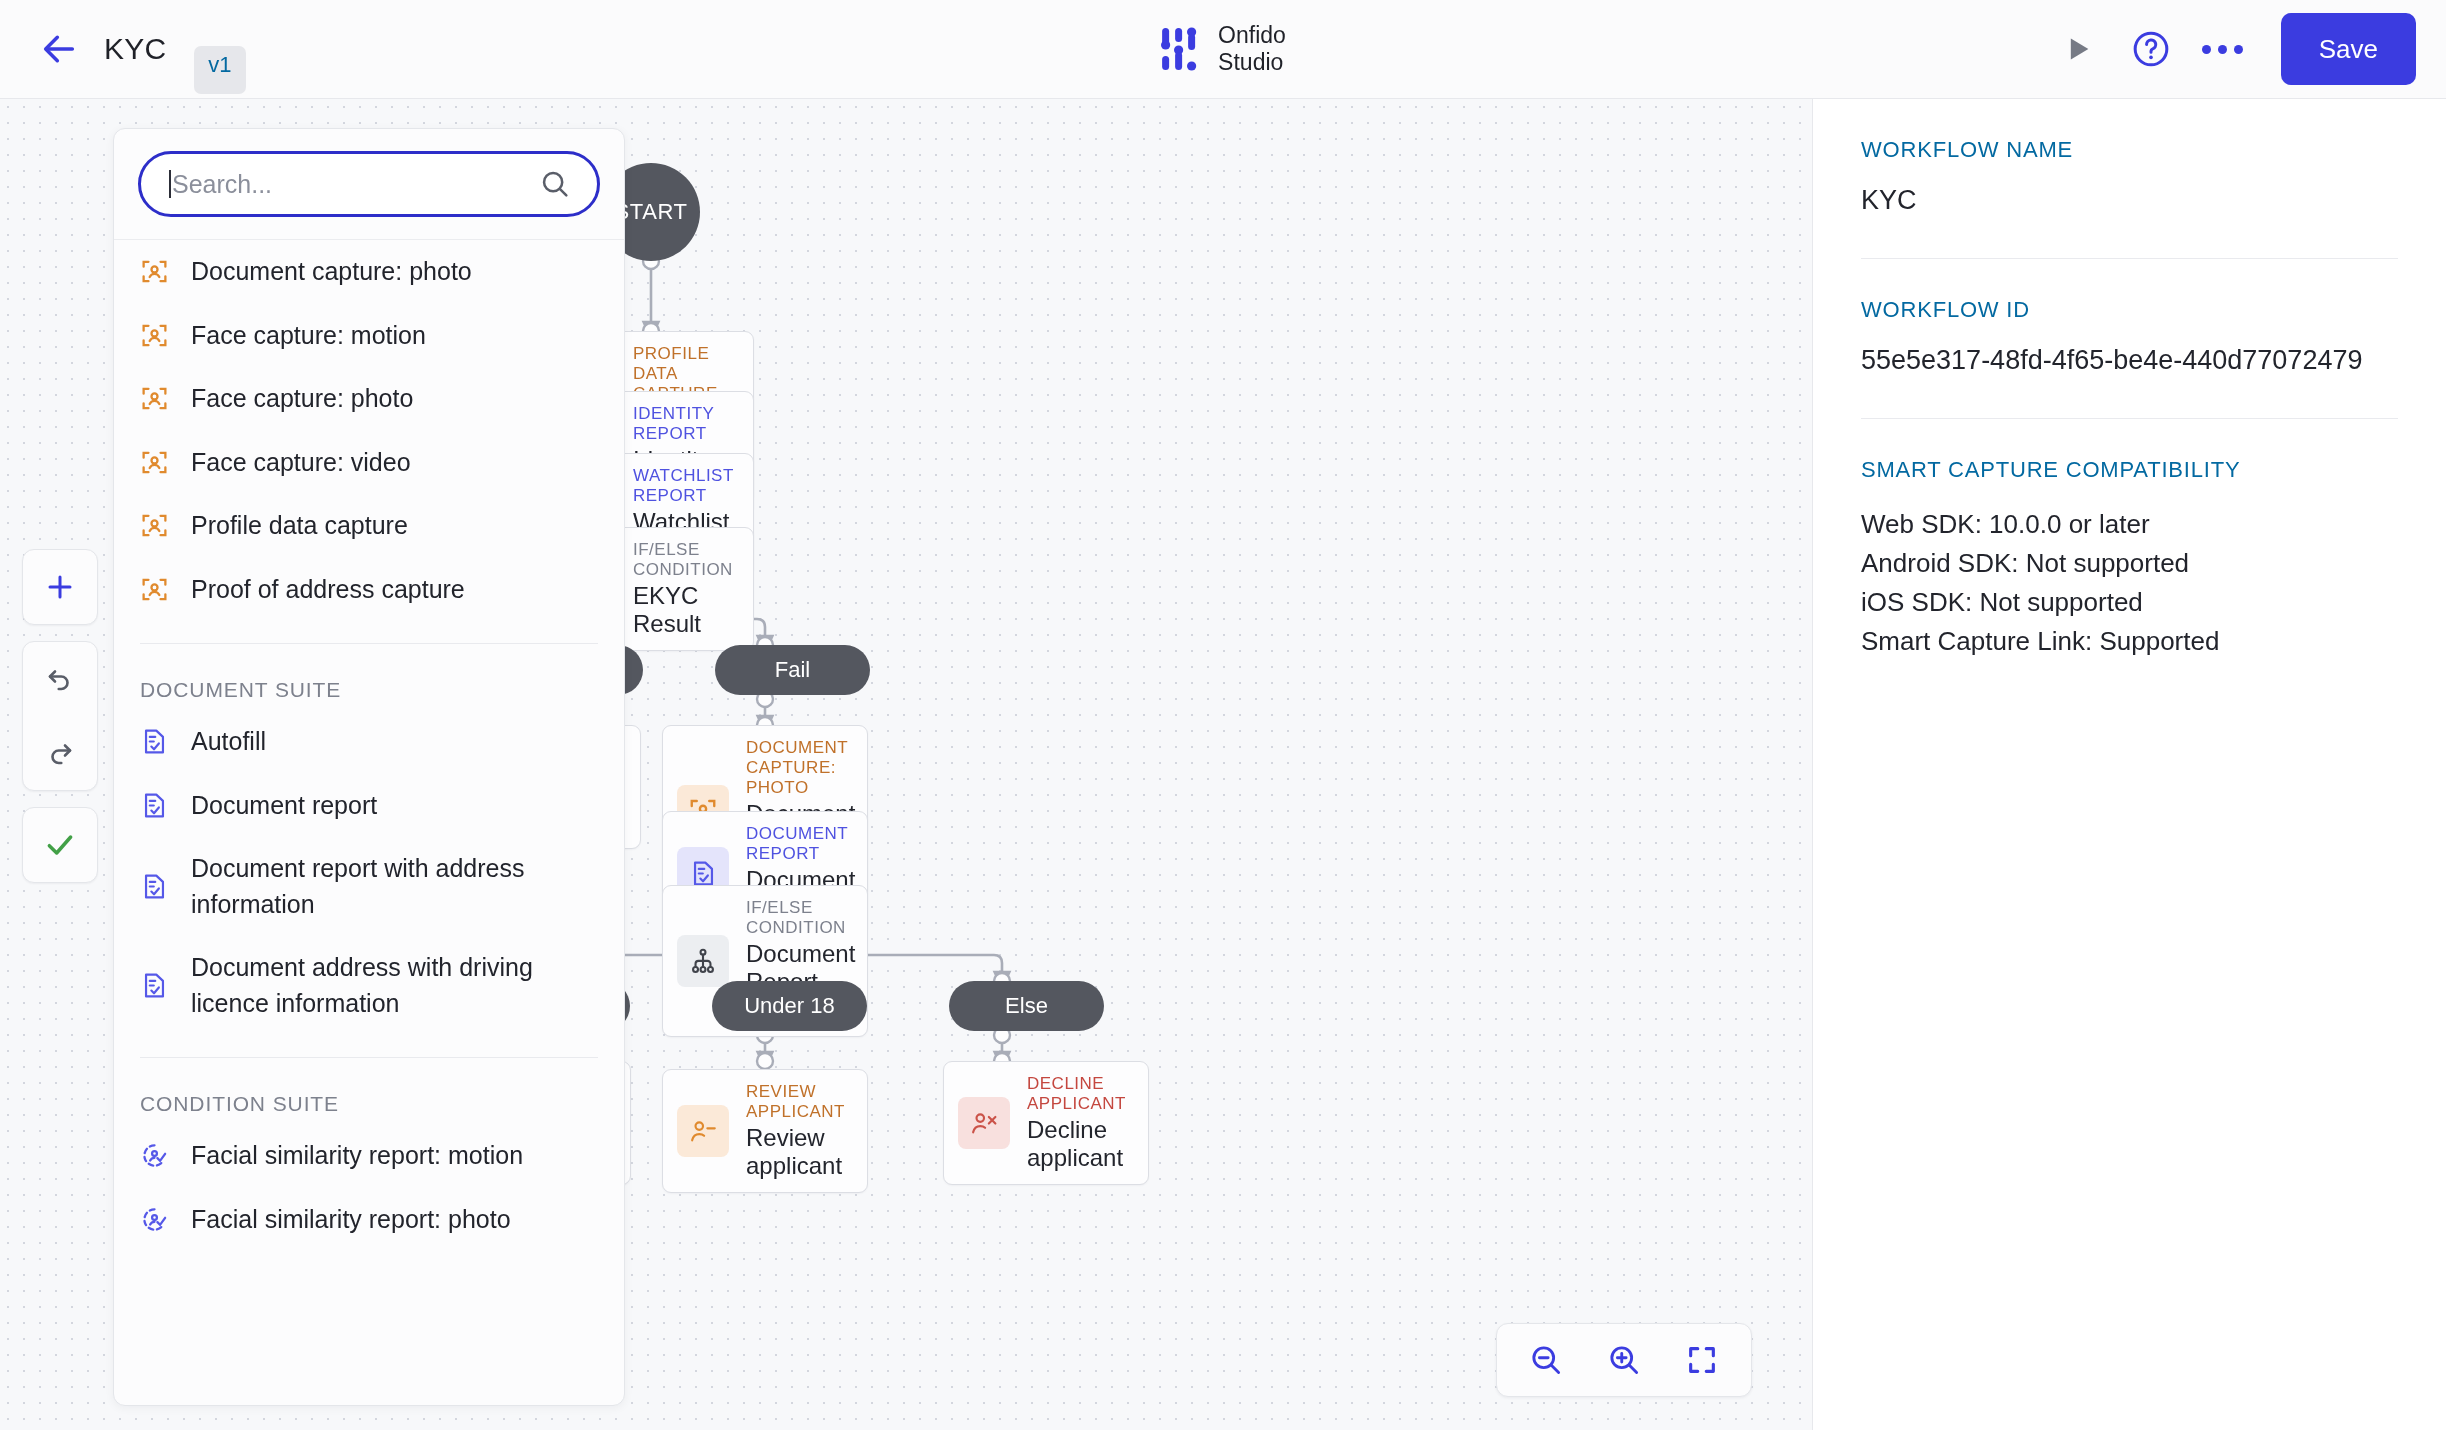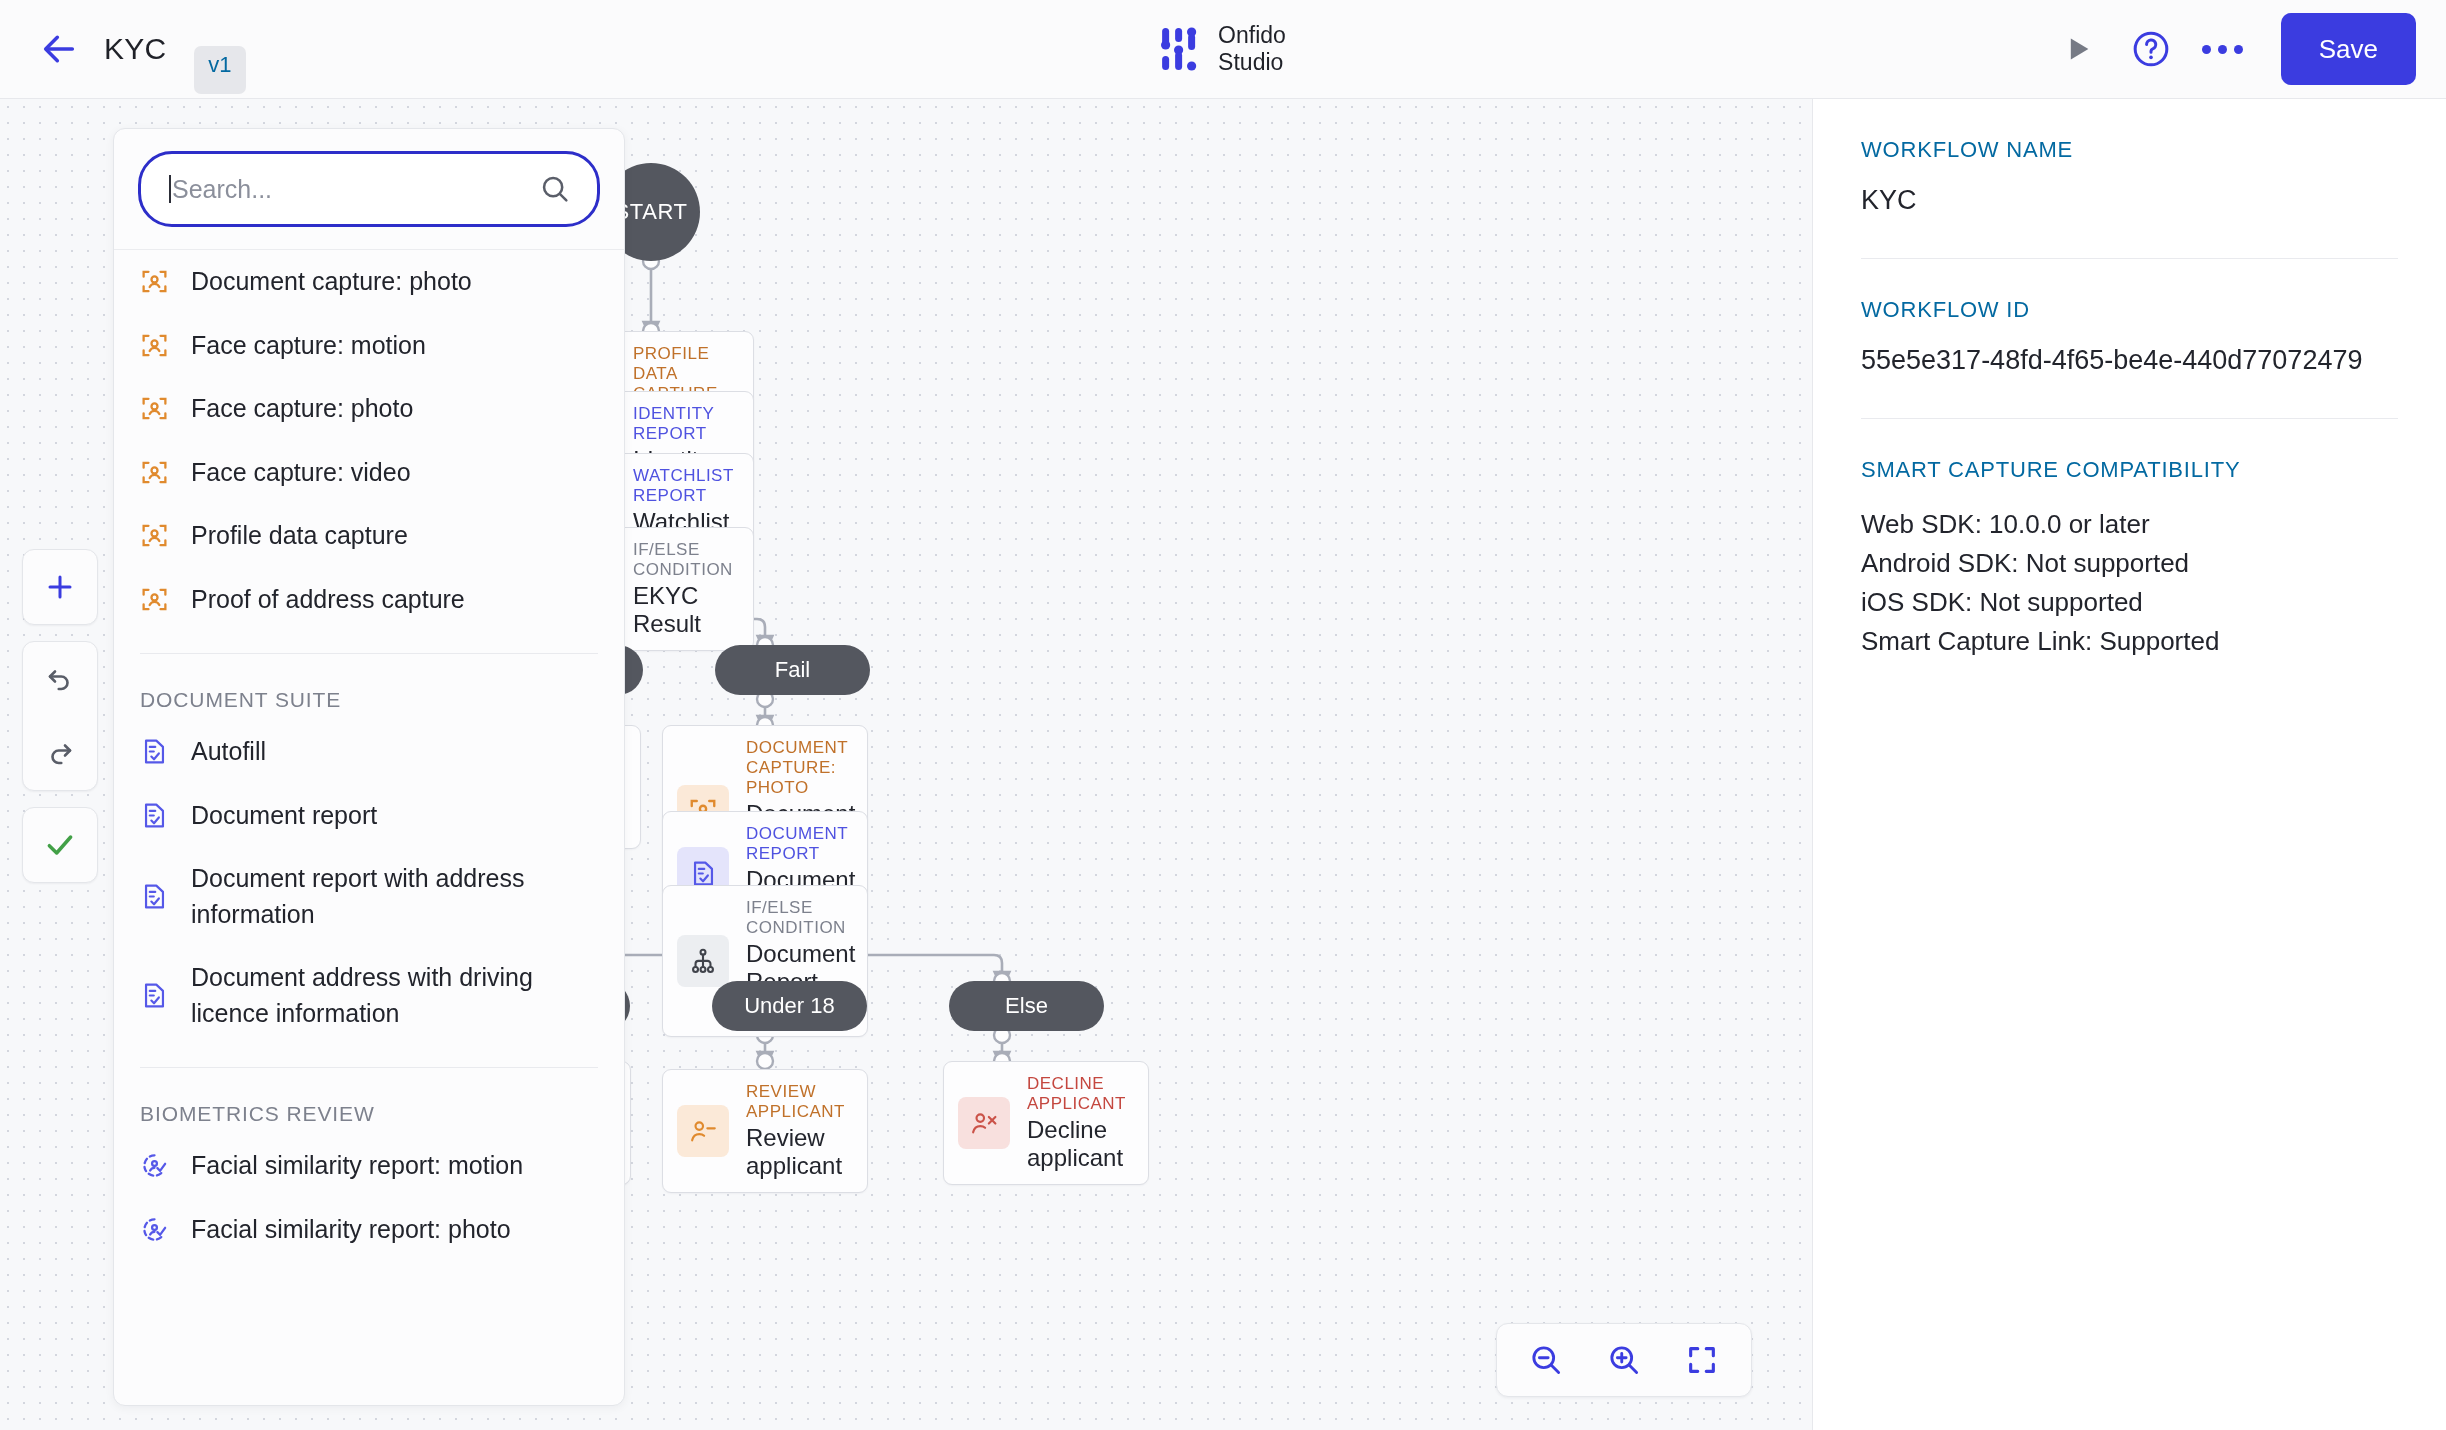--- a/index.html
+++ b/index.html
@@ -67,21 +67,21 @@
 
   
   .lib-panel {
     position: absolute; left: 113px; top: 29px; width: 512px; height: 1278px;
     background: #fcfcfd; border: 1px solid #e4e6ea; border-radius: 12px;
     box-shadow: 0 2px 10px rgba(25,28,45,.05);
     overflow: hidden; z-index: 5;
   }
   .search-wrap { padding: 22px 24px; border-bottom: 1px solid #ebecef; }
   .search-box {
-    height: 76px; border: 3px solid #2d2ec9; border-radius: 34px;
+    height: 66px; border: 3px solid #2d2ec9; border-radius: 34px;
     display: flex; align-items: center; padding: 0 26px 0 28px; background: #fff; position: relative;
   }
   .search-caret { width: 2px; height: 28px; background: #2c2e38; margin-right: 1px; }
   .search-input {
     flex: 1; border: none; outline: none; background: transparent;
     font-family: inherit; font-size: 25px; color: #2c2e38;
   }
   .search-input::placeholder { color: #8b8f9b; }
 
   .lib-scroll { height: calc(100% - 112px); overflow: hidden; padding: 0 0 0 0; }
@@ -582,21 +582,21 @@
               <path d="M5 3h8.5L19 8.2V21H5z"></path>
               <line x1="8.1" y1="8.2" x2="12.6" y2="8.2"></line>
               <line x1="8.1" y1="12" x2="11.4" y2="12"></line>
               <polyline points="9.4 16.2 11.6 18.4 15.6 13.6"></polyline>
             </svg>
           <span class="lib-item-label">Document address with driving licence information</span>
         </div>
 
         <div class="lib-divider"></div>
 
-        <div class="lib-section-title">BIOMETRICS REVIEW</div>
+        <div class="lib-section-title">CONDITION SUITE</div>
         <div class="lib-item">
           <svg width="29" height="29" viewBox="0 0 24 24" fill="none" stroke="#5558e8" stroke-width="1.9" stroke-linecap="round">
               <path d="M12 3.6a8.4 8.4 0 1 0 6.3 14" stroke-dasharray="4 3"></path>
               <circle cx="12" cy="10.4" r="2"></circle>
               <path d="M8.4 16.2c.7-1.5 2-2.3 3.6-2.3"></path>
               <polyline points="14.4 14.2 16.6 16.4 20.8 10.6"></polyline>
             </svg>
           <span class="lib-item-label">Facial similarity report: motion</span>
         </div>
         <div class="lib-item">

